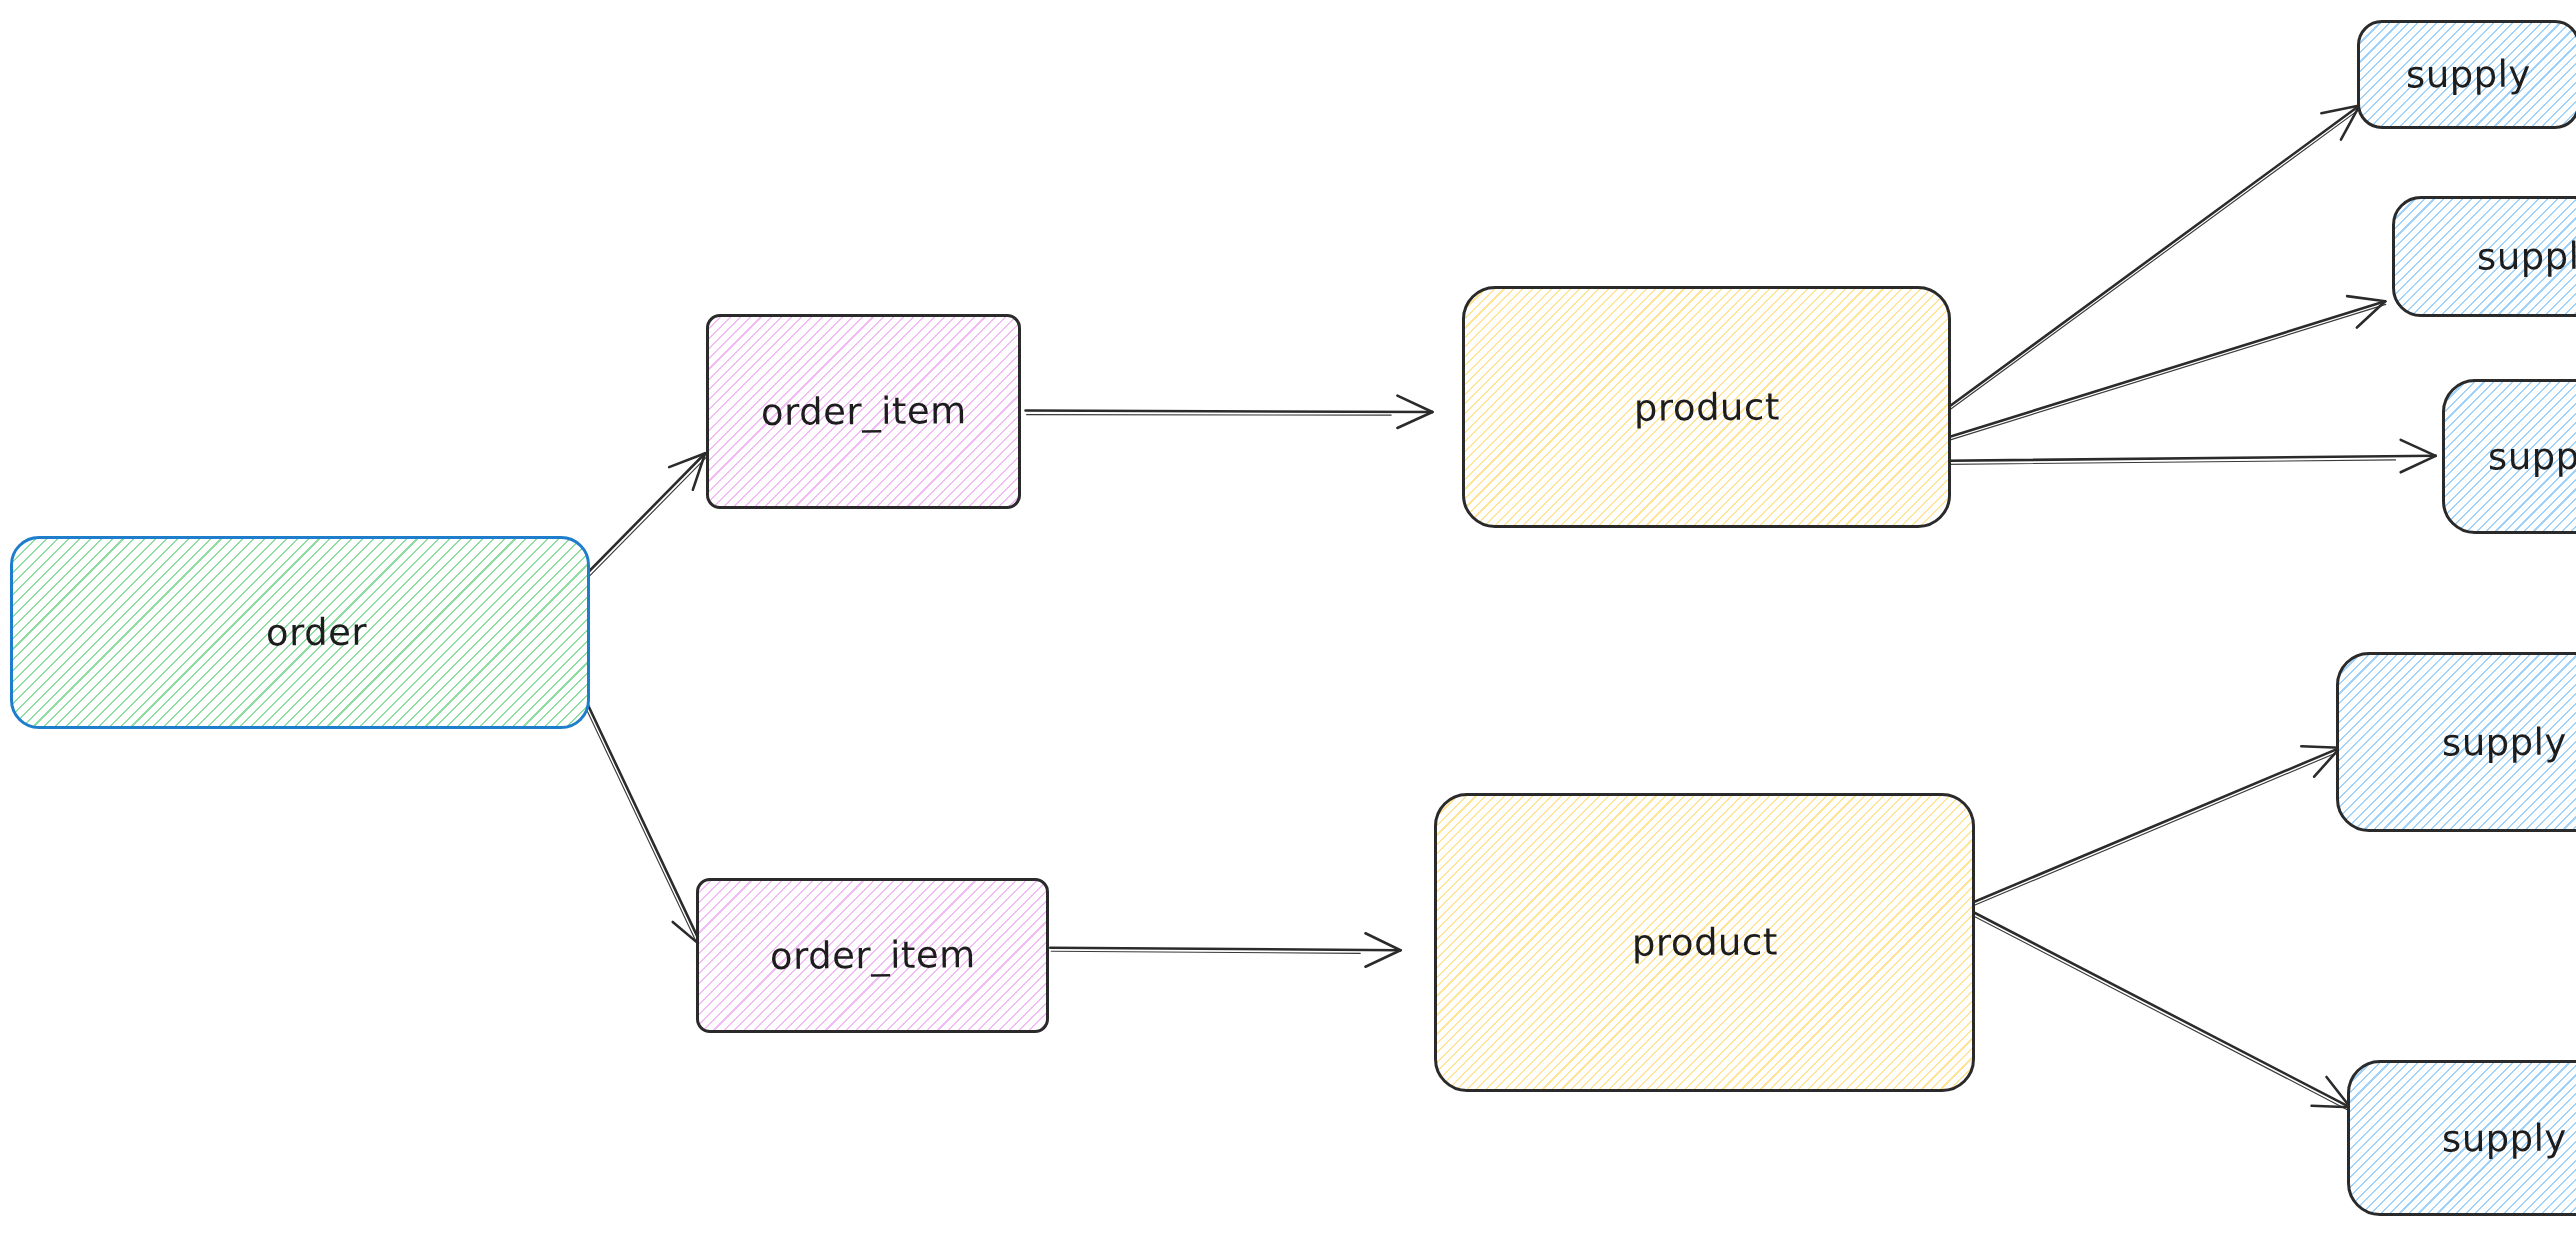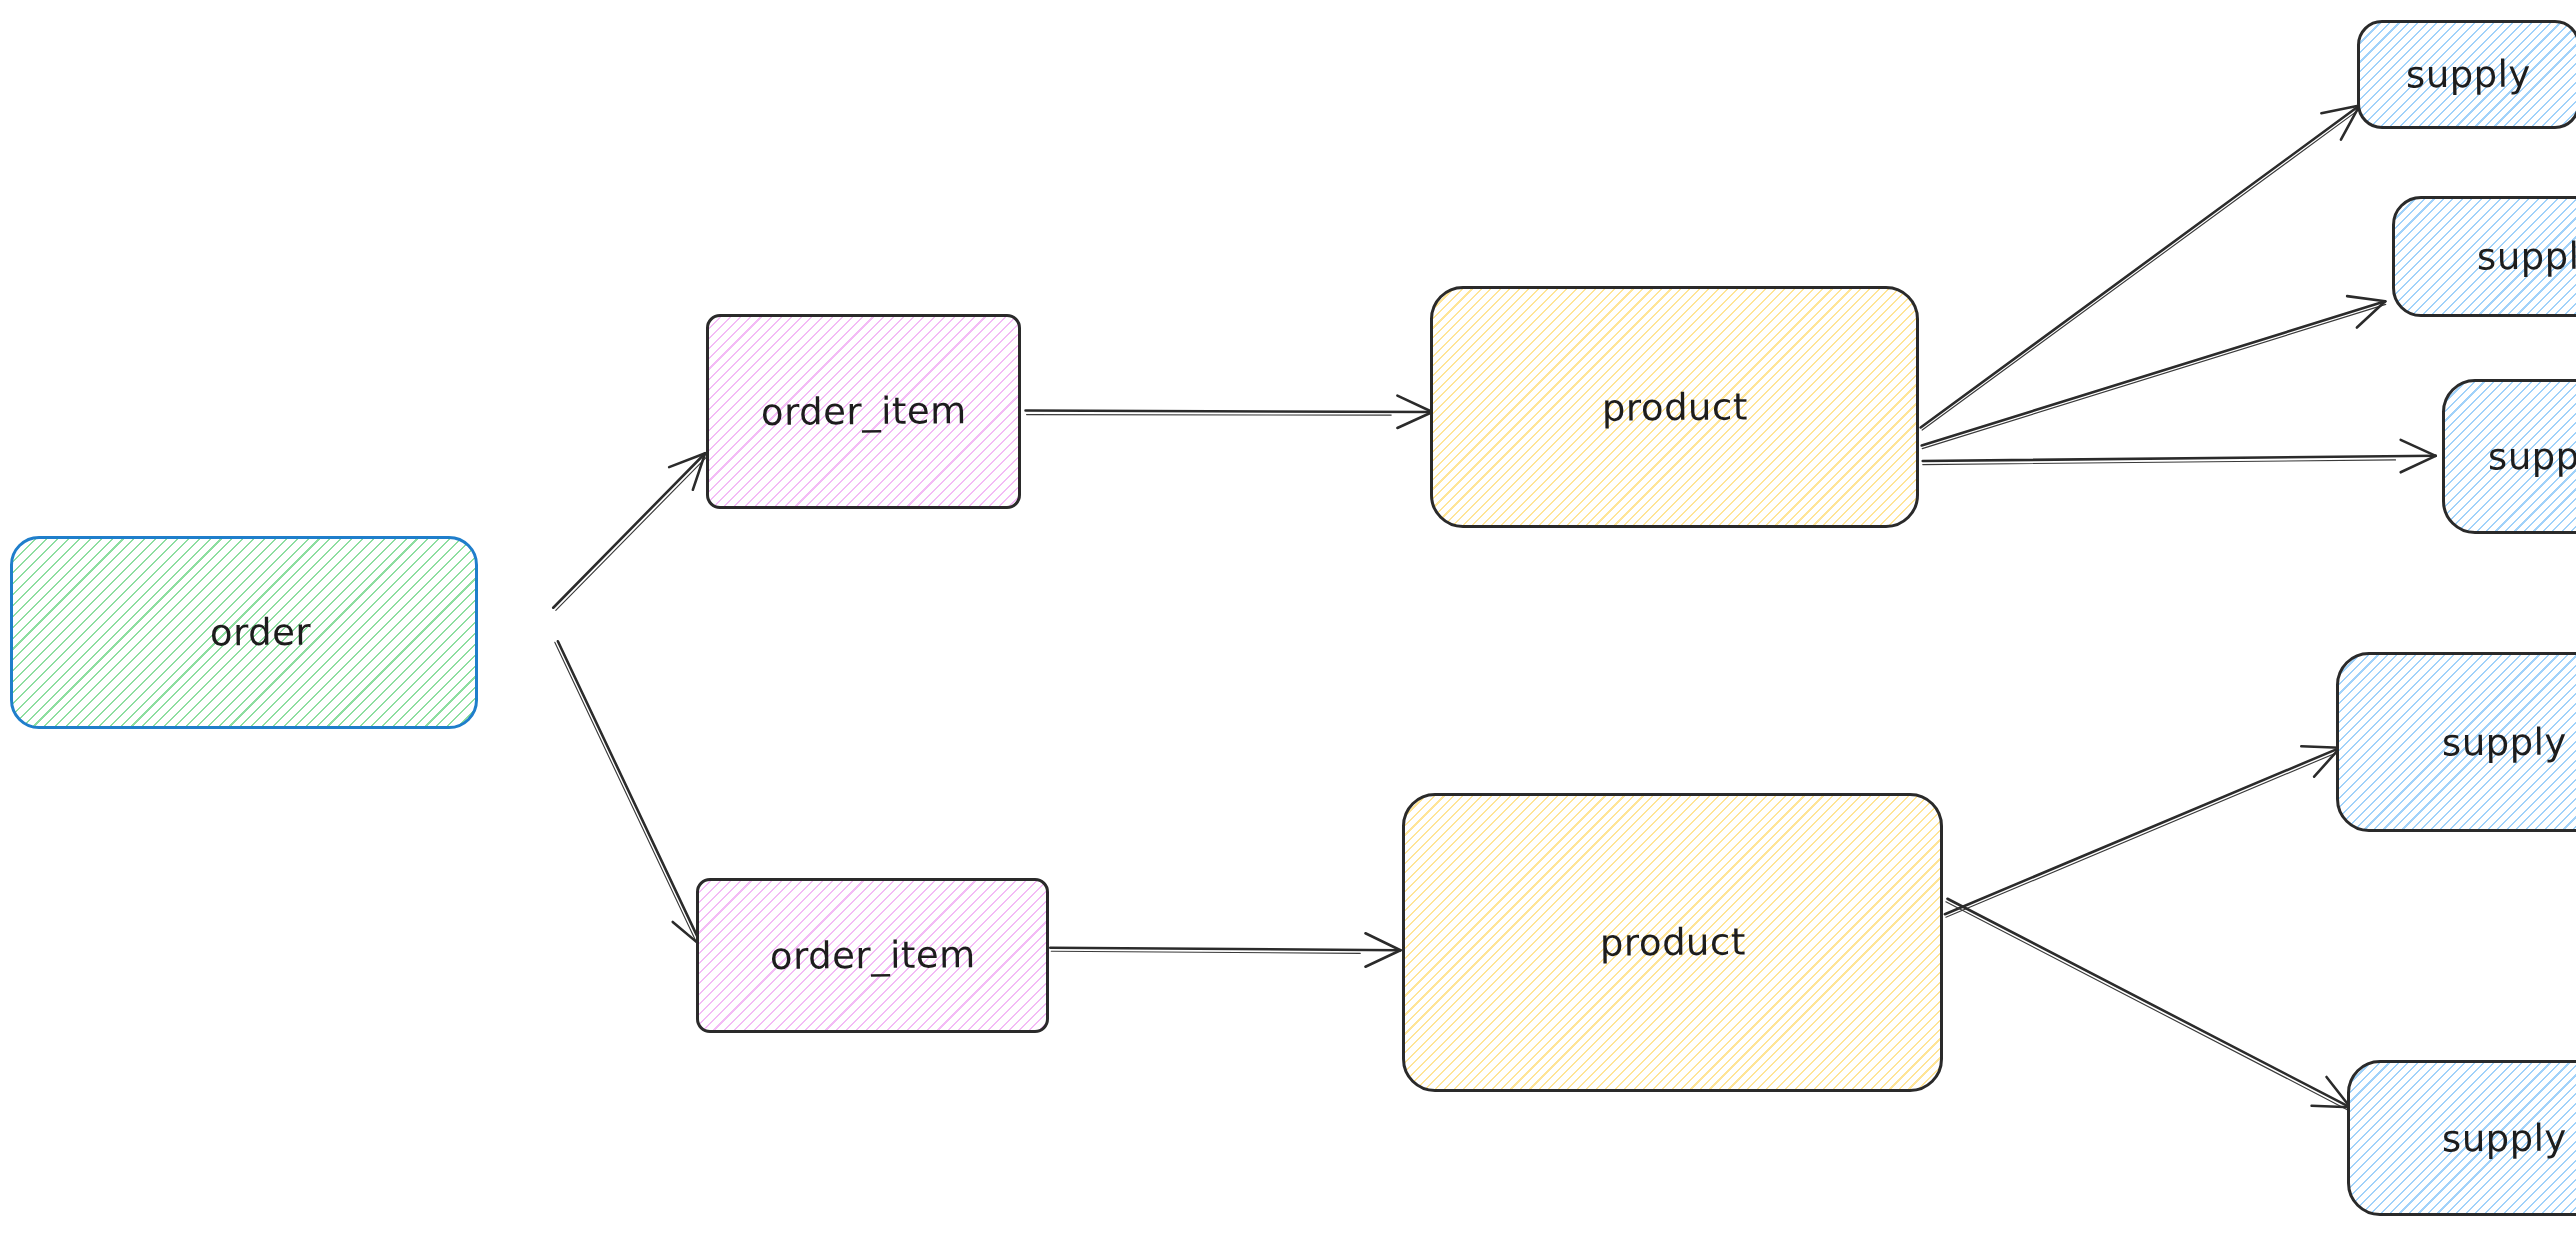--- a/index.html
+++ b/index.html
@@ -56,27 +56,28 @@
       rgba(121, 216, 143, 0.85) 0 1.5px, transparent 1.5px 7.7px);
   }
   .fill-violet {
     background-image: repeating-linear-gradient(135deg,
       rgba(240, 170, 243, 0.8) 0 1.5px, transparent 1.5px 7.2px);
     border-radius: 14px;
   }
   .fill-yellow {
     background-image: repeating-linear-gradient(135deg,
       rgba(255, 222, 125, 0.8) 0 1.5px, transparent 1.5px 6.7px);
+    margin-left: 32px;
   }
   .fill-blue {
     background-image: repeating-linear-gradient(135deg,
       rgba(144, 202, 249, 0.85) 0 1.5px, transparent 1.5px 6.7px);
   }
   
-  #n-order        { left: 10.3px;   top: 536px; width: 468px; height: 193px; border-radius: 29px; padding-left: 32px; }
+  #n-order        { left: 10.3px;   top: 536px; width: 580px; height: 193px; border-radius: 29px; padding-left: 32px; }
   #n-order-item-1 { left: 706px; top: 314px;  width: 315px;  height: 195px; }
   #n-order-item-2 { left: 696px; top: 878px; width: 353px;  height: 155px; }
   #n-product-1    { left: 1430px; top: 286px;  width: 489px;  height: 242px; }
   #n-product-2    { left: 1402px; top: 793px; width: 541px; height: 299px; }
   #n-supply-1     { left: 2357px; top: 19.6px;   width: 223px;  height: 109px; border-radius: 25px; }
   #n-supply-2     { left: 2392px; top: 196px;  width: 295px;  height: 121px; border-radius: 29px; }
   #n-supply-3     { left: 2442px; top: 379px;  width: 216px;  height: 155px; }
   #n-supply-4     { left: 2336px; top: 652px; width: 337px;  height: 180px; }
   #n-supply-5     { left: 2347px; top: 1060px; width: 315px;  height: 156px; }
 </style>

